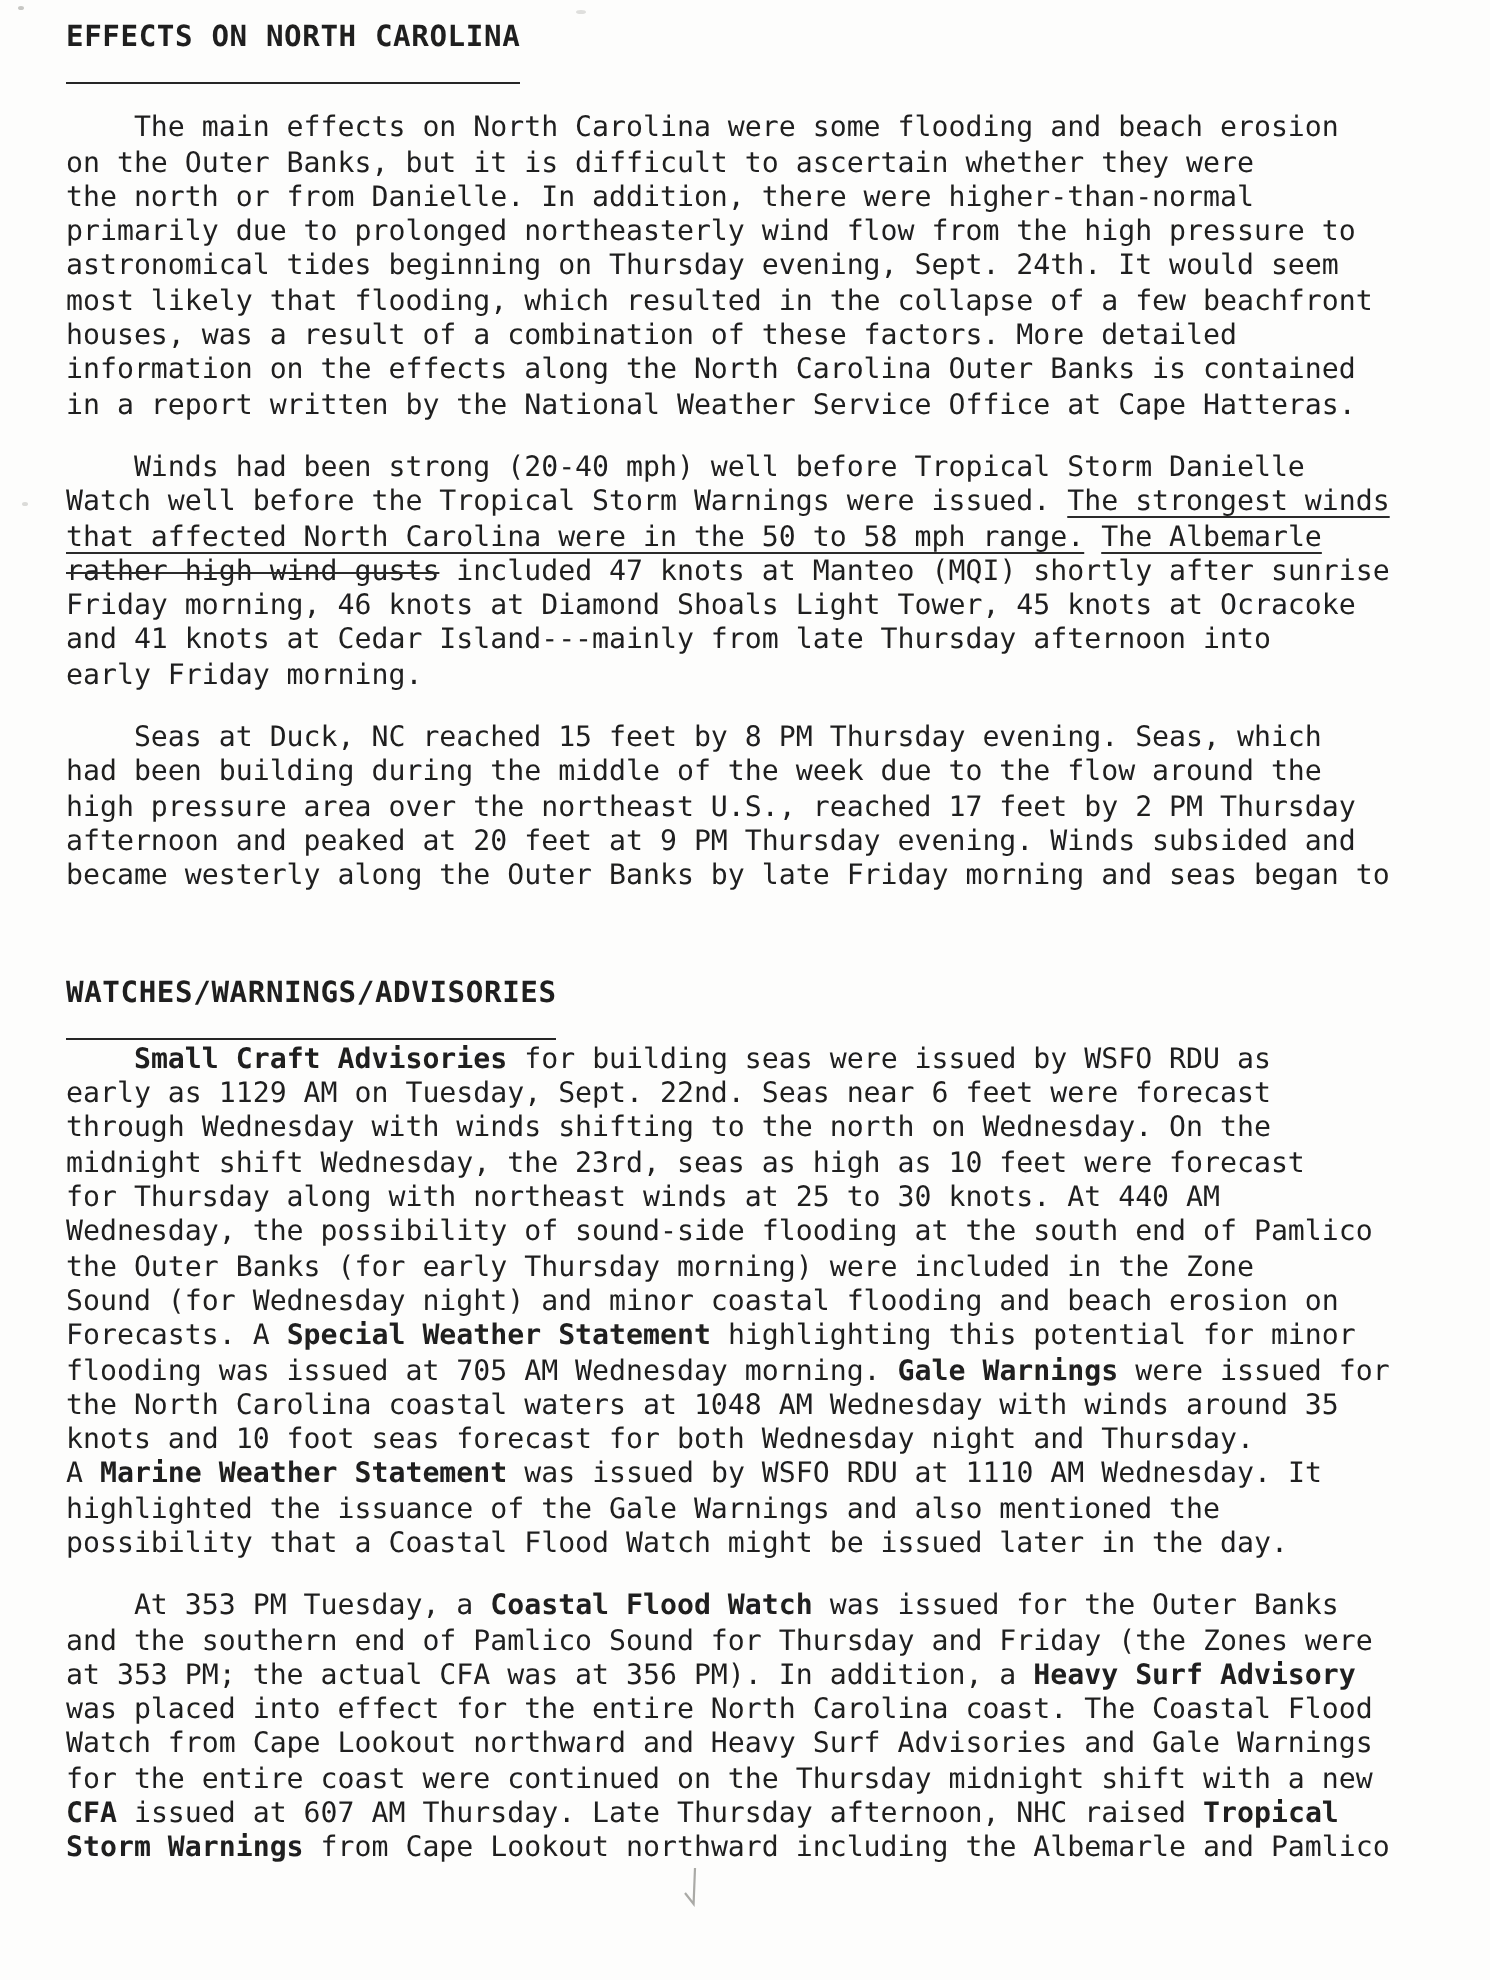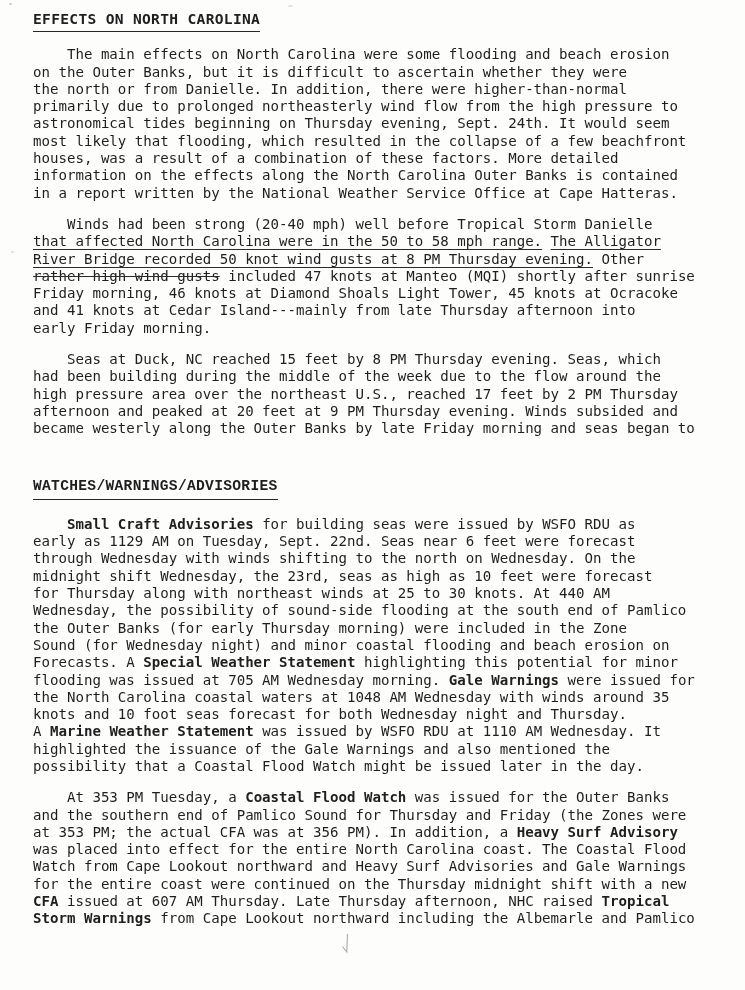--- a/index.html
+++ b/index.html
@@ -19,28 +19,27 @@
     line-height: 17.3px;
     color: #1f1f1f;
     overflow: hidden;
   }
   .hd {
     display: inline-block;
     font-weight: bold;
     font-size: 14.6px;
     letter-spacing: 0.3px;
     border-bottom: 1.6px solid #262626;
-    padding-bottom: 4px;
+    padding-bottom: 14px;
     margin: 0 0 14px 0;
     white-space: pre;
   }
   .hd2 {
     margin-top: 26px;
-    margin-bottom: 16px;
-    font-family: Liberation Mono, monospace;
+    margin-bottom: 2px;
   }
   .para {
     margin: 0 0 14px 0;
   }
   .line {
     white-space: pre;
   }
   .b { font-weight: bold; text-align: center; }
   .hu {
     text-decoration: underline;
@@ -85,22 +84,22 @@
         <div class="line"><span>the north or from Danielle. In addition, there were higher-than-normal</span></div>
         <div class="line"><span>primarily due to prolonged northeasterly wind flow from the high pressure to</span></div>
         <div class="line"><span>astronomical tides beginning on Thursday evening, Sept. 24th. It would seem</span></div>
         <div class="line"><span>most likely that flooding, which resulted in the collapse of a few beachfront</span></div>
         <div class="line"><span>houses, was a result of a combination of these factors. More detailed</span></div>
         <div class="line"><span>information on the effects along the North Carolina Outer Banks is contained</span></div>
         <div class="line"><span>in a report written by the National Weather Service Office at Cape Hatteras.</span></div>
       </div>
     <div class="para">
         <div class="line"><span>    Winds had been strong (20-40 mph) well before Tropical Storm Danielle</span></div>
-        <div class="line"><span class="hu">that affected North Carolina were in the 50 to 58 mph range.</span><span> </span><span class="hu">The Alligator</span></div>
-        <div class="line"><span class="hu">River Bridge recorded 50 knot wind gusts at 8 PM Thursday evening.</span><span> Other</span></div>
+        <div class="line"><span>Watch well before the Tropical Storm Warnings were issued. </span><span class="hu">The strongest winds</span></div>
+        <div class="line"><span class="hu">that affected North Carolina were in the 50 to 58 mph range.</span><span> </span><span class="hu">The Albemarle</span></div>
         <div class="line"><span class="hs">rather high wind gusts</span><span> included 47 knots at Manteo (MQI) shortly after sunrise</span></div>
         <div class="line"><span>Friday morning, 46 knots at Diamond Shoals Light Tower, 45 knots at Ocracoke</span></div>
         <div class="line"><span>and 41 knots at Cedar Island---mainly from late Thursday afternoon into</span></div>
         <div class="line"><span>early Friday morning.</span></div>
       </div>
     <div class="para">
         <div class="line"><span>    Seas at Duck, NC reached 15 feet by 8 PM Thursday evening. Seas, which</span></div>
         <div class="line"><span>had been building during the middle of the week due to the flow around the</span></div>
         <div class="line"><span>high pressure area over the northeast U.S., reached 17 feet by 2 PM Thursday</span></div>
         <div class="line"><span>afternoon and peaked at 20 feet at 9 PM Thursday evening. Winds subsided and</span></div>

